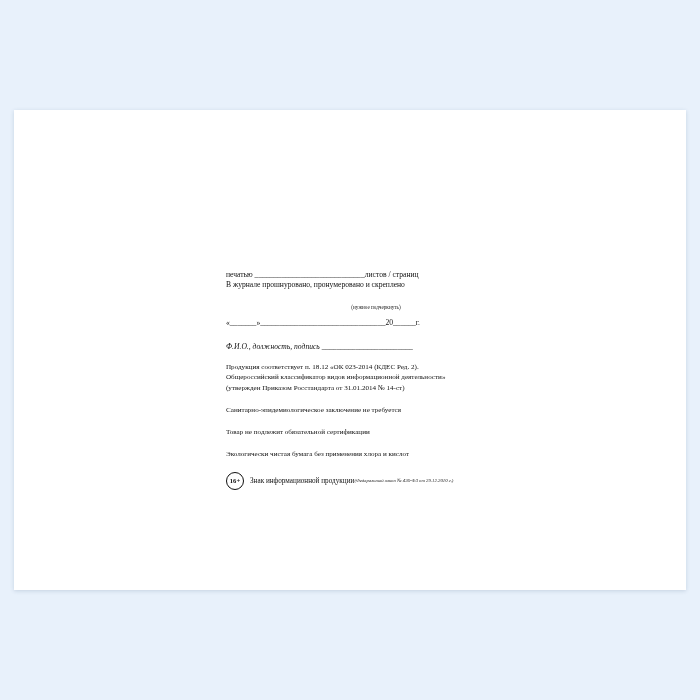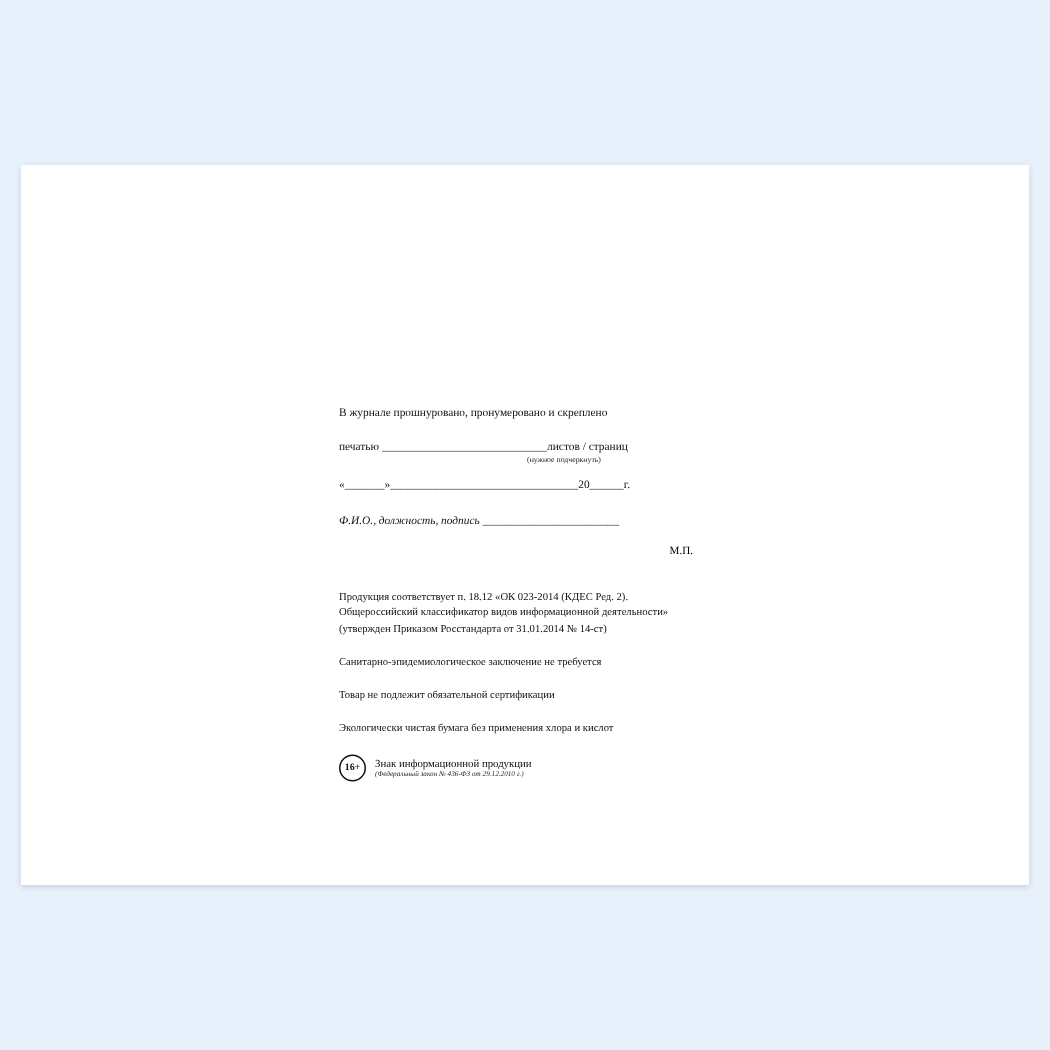--- a/index.html
+++ b/index.html
@@ -84,52 +84,51 @@
     display: flex;
     align-items: center;
     justify-content: center;
     font-size: 6.6px;
     font-weight: bold;
     font-family: "Liberation Serif", serif;
     color: #111;
     flex: 0 0 auto;
     margin-right: 6px;
   }
-  .mark-text-wrap { display: flex; flex-direction: column; }
+  .mark-text-wrap { display: flex; flex-direction: row; }
   .mark-title {
     font-size: 7.2px;
     color: #111;
     white-space: nowrap;
   }
   .mark-sub {
     font-size: 4.8px;
     font-style: italic;
     color: #222;
     white-space: nowrap;
     margin-top: 1px;
   }
 </style>
 </head>
 <body>
 
 <div id="stage">
   <div class="page-sheet">
     <div class="doc-body">
 
+      <div class="line row-2">печатью _____________________________листов / страниц</div>
+
       <div class="line row-1">В журнале прошнуровано, пронумеровано и скреплено</div>
-
-      <div class="line row-2">печатью _____________________________листов / страниц</div>
       <div class="sub-note">(нужное подчеркнуть)</div>
 
       <div class="line row-3">«_______»_________________________________20______г.</div>
 
       <div class="line row-4">Ф.И.О., должность, подпись ________________________</div>
 
 
-      <div class="row-mp">М.П.</div>
 
       <div class="para-group">
         <div class="para">Продукция соответствует п. 18.12 «ОК 023-2014 (КДЕС Ред. 2).</div>
         <div class="para">Общероссийский классификатор видов информационной деятельности»</div>
         <div class="para ital" style="">(утвержден Приказом Росстандарта от 31.01.2014 № 14-ст)</div>
       </div>
 
       <div class="para">Санитарно-эпидемиологическое заключение не требуется</div>
 
       <div class="para">Товар не подлежит обязательной сертификации</div>

